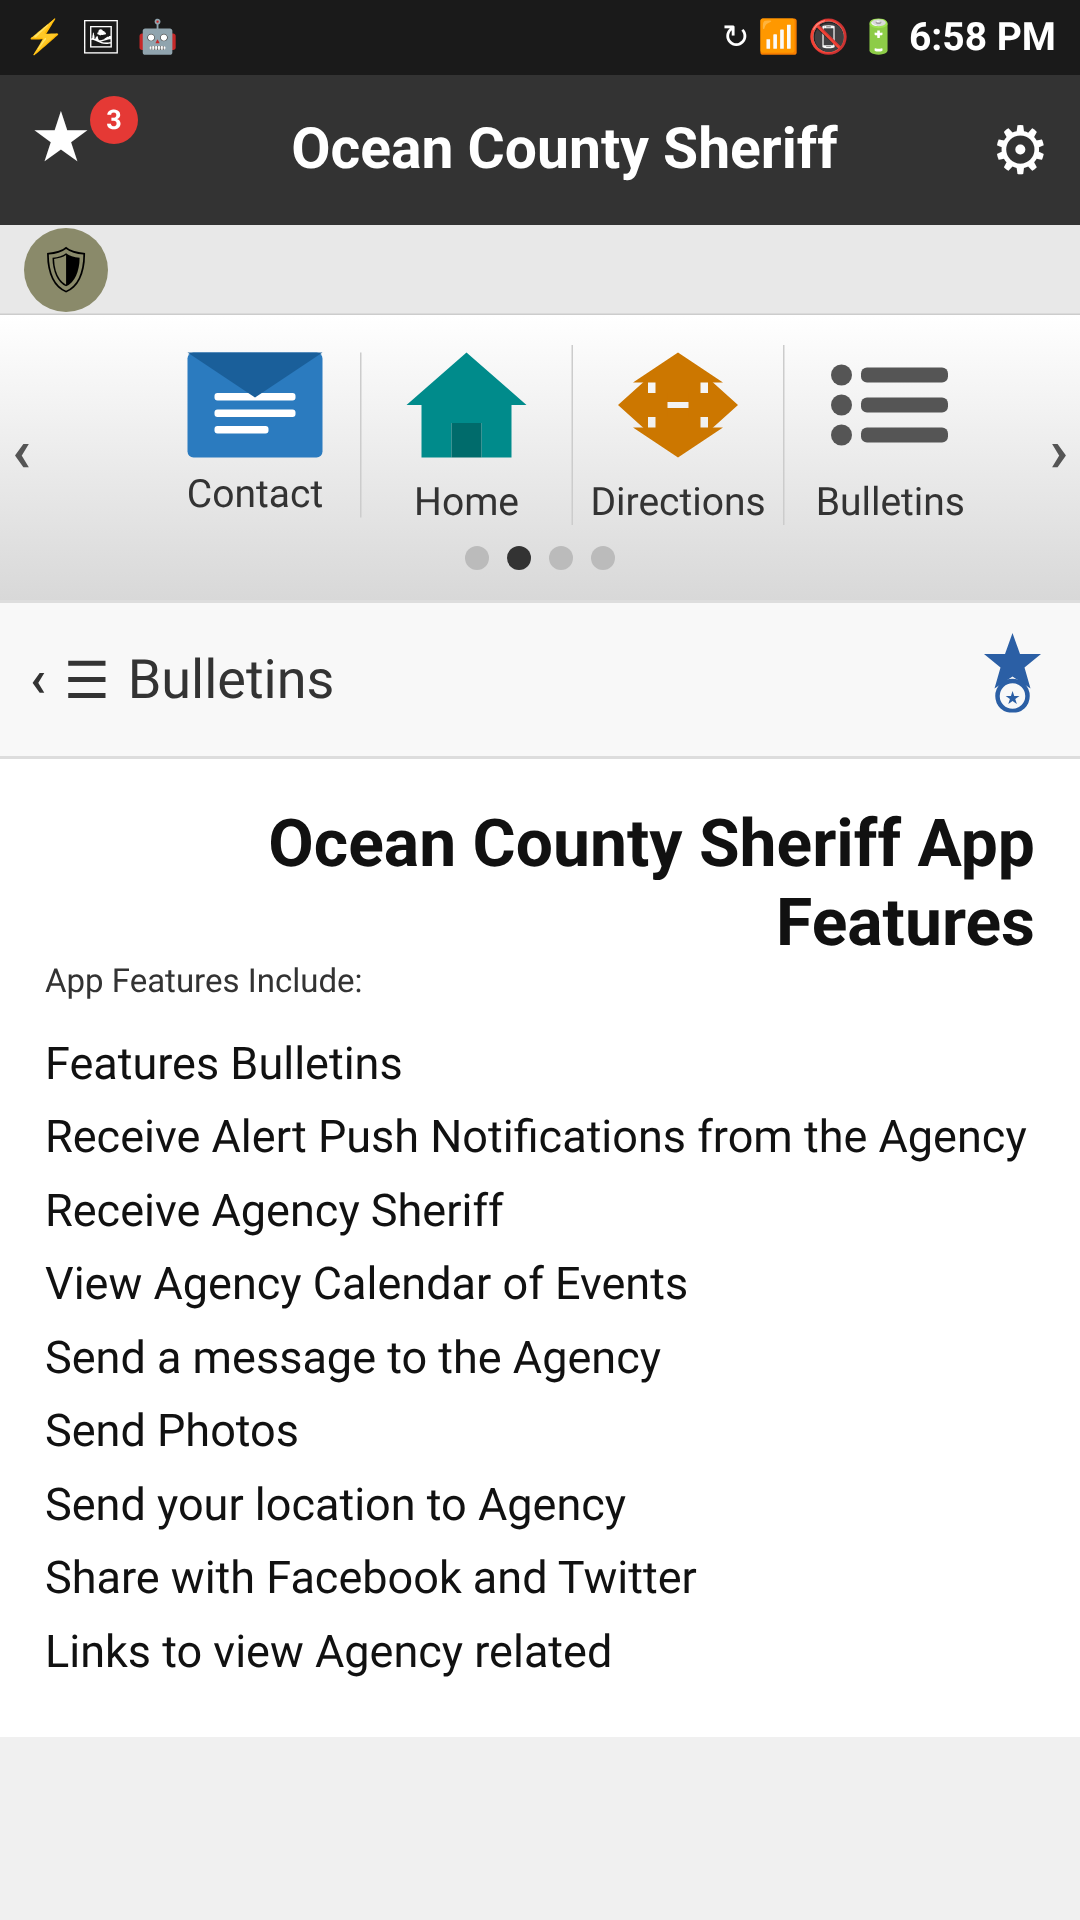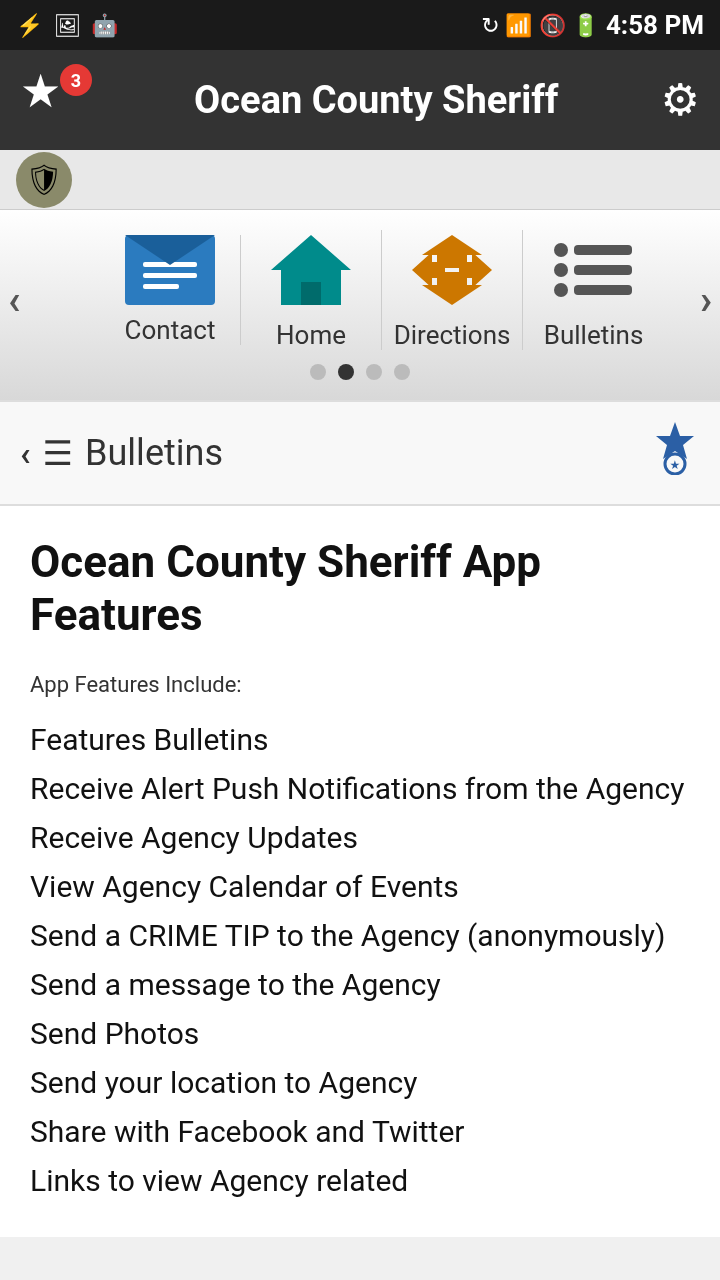--- a/index.html
+++ b/index.html
@@ -230,21 +230,21 @@
     .content-area {
       width: 720px;
       background: white;
       padding: 30px 30px;
     }
     .content-title {
       font-size: 44px;
       font-weight: bold;
       color: #111;
       line-height: 1.2;
-      margin-bottom: 30px;
+      text-align: right;
     }
     .features-subtitle {
       font-size: 22px;
       color: #333;
       margin-bottom: 20px;
     }
     .features-list {
       list-style: none;
       padding: 0;
     }
@@ -276,21 +276,21 @@
   <div class="status-bar-left">
     <span class="status-icon">⚡</span>
     <span class="status-icon">🖼</span>
     <span class="status-icon">🤖</span>
   </div>
   <div class="status-bar-right">
     <span style="font-size:22px;">↻</span>
     <span style="font-size:22px;">📶</span>
     <span style="font-size:22px;">📵</span>
     <span style="font-size:22px;">🔋</span>
-    <span class="status-time">4:58 PM</span>
+    <span class="status-time">6:58 PM</span>
   </div>
 </div>
 
 <div class="toolbar">
   <div class="toolbar-star-container">
     <span class="toolbar-star">★</span>
     <div class="toolbar-badge">3</div>
   </div>
   <span class="toolbar-title">Ocean County Sheriff</span>
   <span class="toolbar-gear">⚙</span>
@@ -374,22 +374,21 @@
     </svg>
   </span>
 </div>
 
 <div class="content-area">
   <h1 class="content-title">Ocean County Sheriff App Features</h1>
   <p class="features-subtitle">App Features Include:</p>
   <ul class="features-list">
     <li>Features Bulletins</li>
     <li>Receive Alert Push Notifications from the Agency</li>
-    <li>Receive Agency Updates</li>
+    <li>Receive Agency Sheriff</li>
     <li>View Agency Calendar of Events</li>
-    <li>Send a CRIME TIP to the Agency (anonymously)</li>
     <li>Send a message to the Agency</li>
     <li>Send Photos</li>
     <li>Send your location to Agency</li>
     <li>Share with Facebook and Twitter</li>
     <li>Links to view Agency related</li>
   </ul>
 </div>
 
 </body></html>

